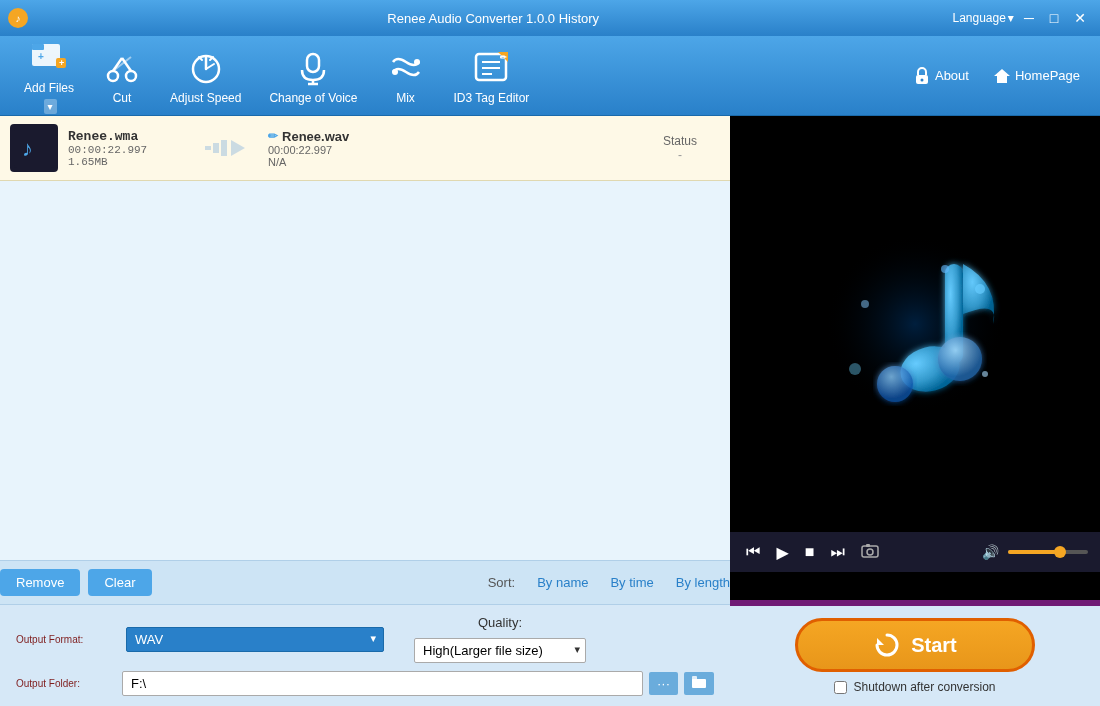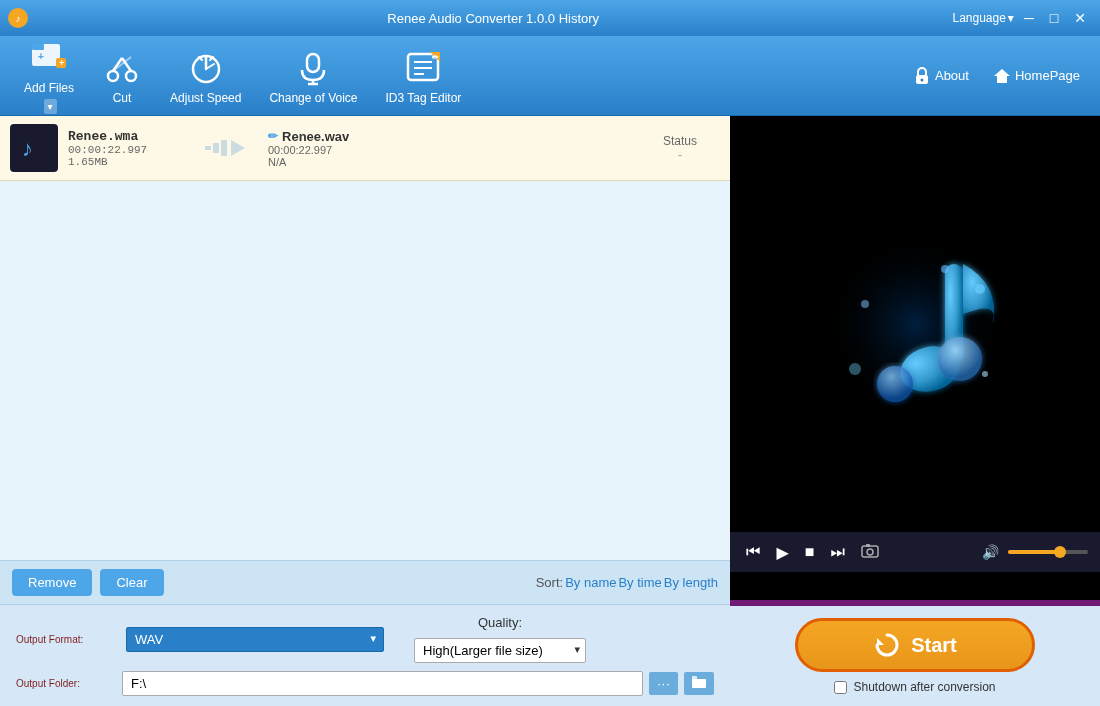--- a/index.html
+++ b/index.html
@@ -165,21 +165,21 @@
     .status-col {
       min-width: 80px;
       text-align: center;
     }
     .status-label { font-size: 12px; color: #666; }
     .status-value { font-size: 12px; color: #999; }
 
     
     #bottom-controls {
       background: #cde4f5;
-      padding: 8px 12px;
+      padding: 8px 0;
       display: flex;
       align-items: center;
       gap: 8px;
       border-top: 1px solid #b0cfe8;
     }
     .btn-remove {
       background: #4da6e8;
       color: white;
       border: none;
       border-radius: 4px;
@@ -193,21 +193,21 @@
       border: none;
       border-radius: 4px;
       padding: 6px 16px;
       cursor: pointer;
       font-size: 13px;
     }
     .sort-section {
       margin-left: auto;
       display: flex;
       align-items: flex-end;
-      gap: 2px;
+      gap: 22px;
       color: #555;
       font-size: 13px;
     }
     .sort-link {
       color: #2980c9;
       cursor: pointer;
       text-decoration: none;
     }
 
     
@@ -441,20 +441,31 @@
       <svg width="38" height="38" viewBox="0 0 38 38">
         <rect x="13" y="6" width="12" height="18" rx="6" fill="none" stroke="white" stroke-width="2.5"></rect>
         <path d="M8 22 Q8 32 19 32 Q30 32 30 22" fill="none" stroke="white" stroke-width="2.5"></path>
         <line x1="19" y1="32" x2="19" y2="36" stroke="white" stroke-width="2.5"></line>
         <line x1="14" y1="36" x2="24" y2="36" stroke="white" stroke-width="2.5"></line>
       </svg>
     </div>
     <span>Change of Voice</span>
   </div>
 
+  <div class="toolbar-item">
+    <div class="toolbar-icon">
+      <svg width="38" height="38" viewBox="0 0 38 38">
+        <path d="M6 14 Q10 8 19 14 Q28 20 32 14" fill="none" stroke="white" stroke-width="2.5"></path>
+        <path d="M6 24 Q10 18 19 24 Q28 30 32 24" fill="none" stroke="white" stroke-width="2.5"></path>
+        <circle cx="30" cy="14" r="3" fill="white"></circle>
+        <circle cx="8" cy="24" r="3" fill="white"></circle>
+      </svg>
+    </div>
+    <span>Mix</span>
+  </div>
 
   <div class="toolbar-item">
     <div class="toolbar-icon">
       <svg width="38" height="38" viewBox="0 0 38 38">
         <rect x="4" y="6" width="30" height="26" rx="3" fill="none" stroke="white" stroke-width="2.5"></rect>
         <line x1="10" y1="14" x2="28" y2="14" stroke="white" stroke-width="2"></line>
         <line x1="10" y1="20" x2="28" y2="20" stroke="white" stroke-width="2"></line>
         <line x1="10" y1="26" x2="20" y2="26" stroke="white" stroke-width="2"></line>
         <polygon points="26,4 36,4 36,14" fill="#f5a623"></polygon>
         <text x="28" y="12" font-size="8" fill="white" font-weight="bold">✏</text>

